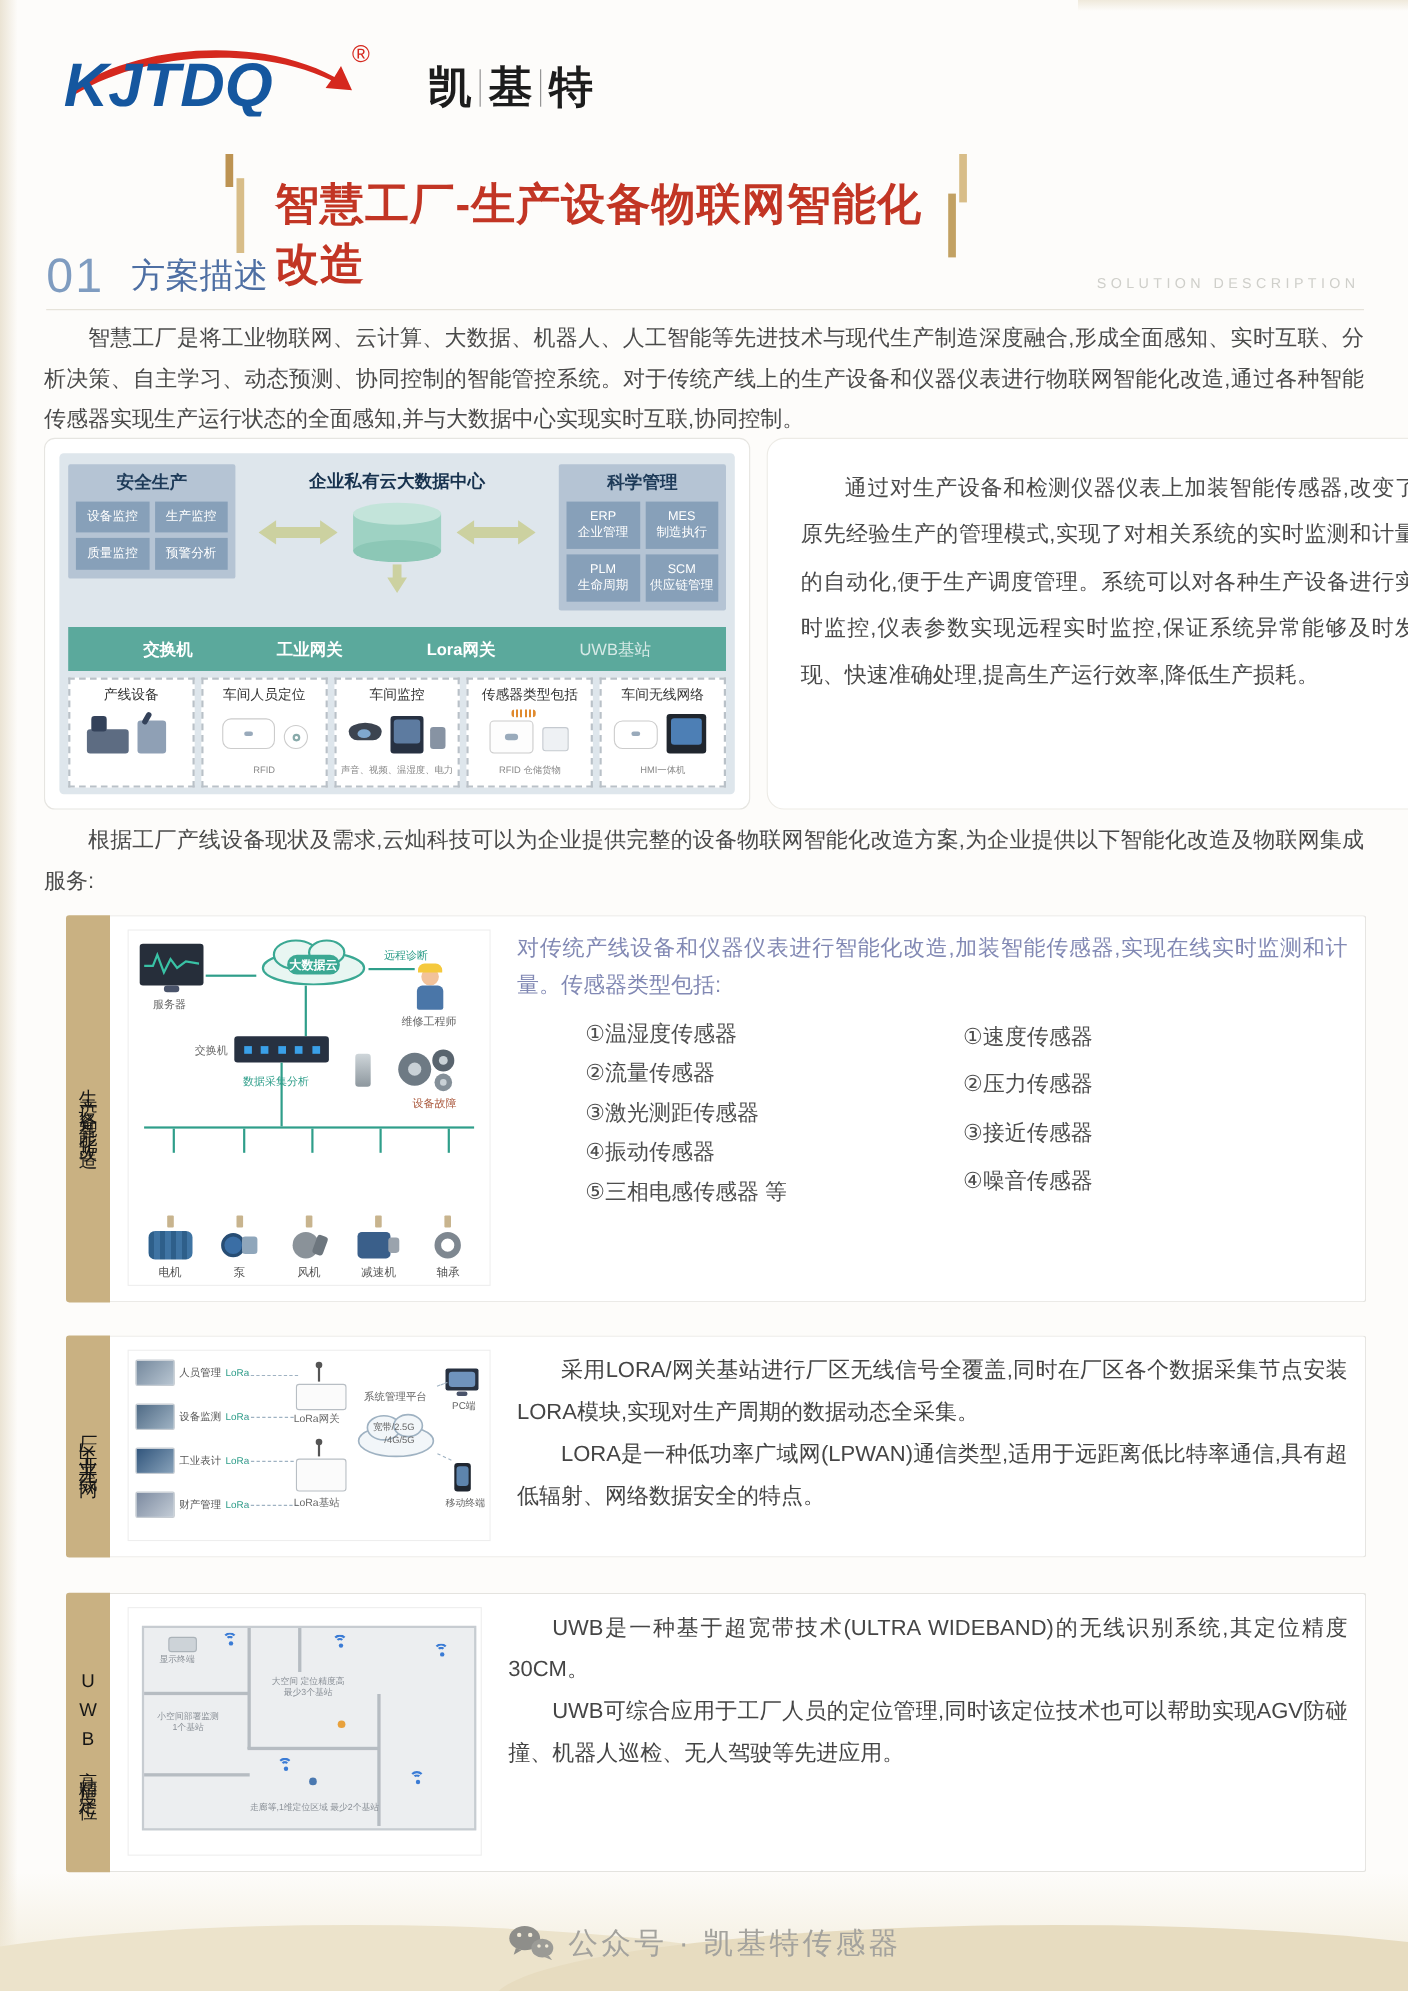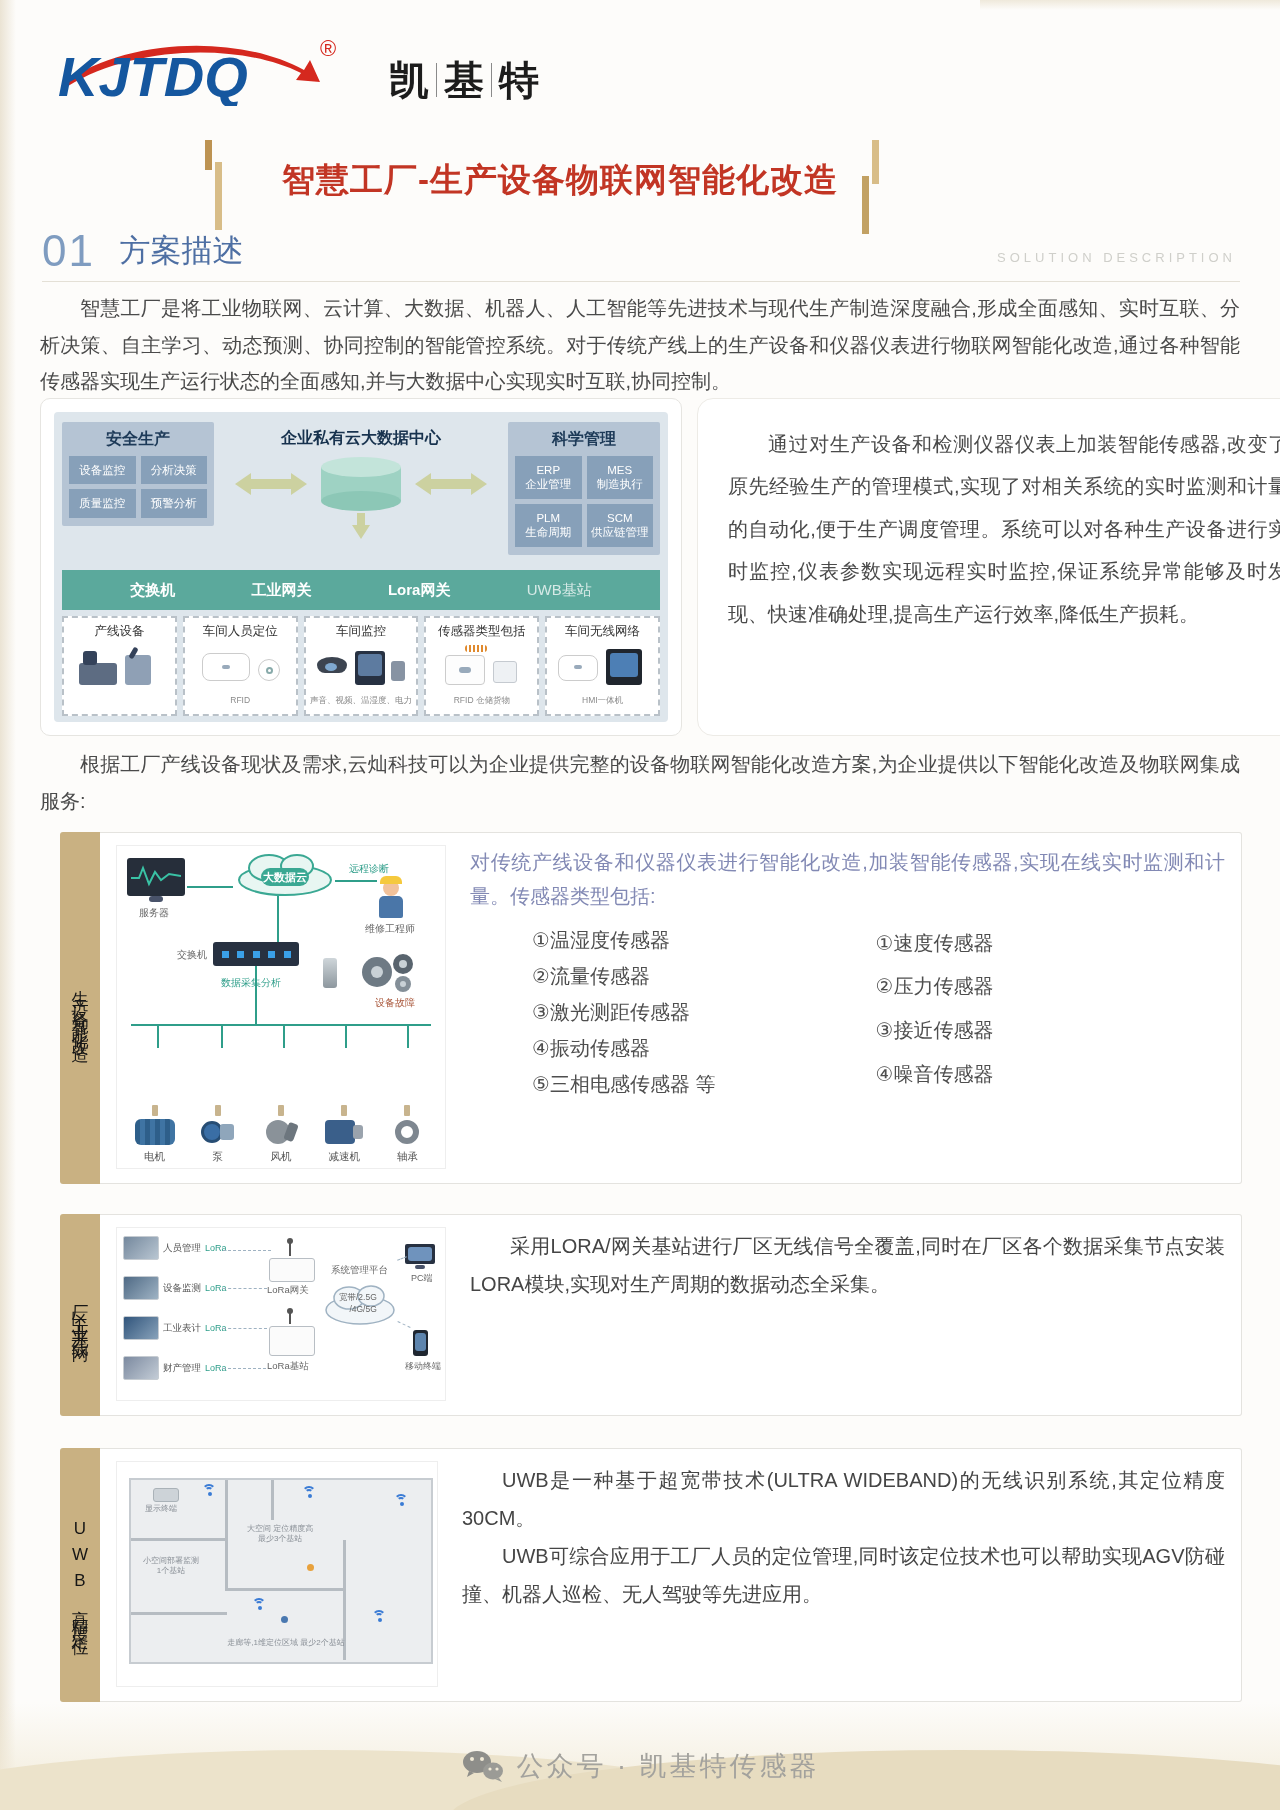--- a/index.html
+++ b/index.html
@@ -7,21 +7,21 @@
 .page{position:relative;width:1280px;height:1810px;background:#fdfcfa;overflow:hidden}
 .edge-l{position:absolute;left:0;top:0;bottom:0;width:16px;background:linear-gradient(90deg,#e6ddca,rgba(255,255,255,0));opacity:.8}
 .edge-t{position:absolute;right:0;top:0;width:300px;height:10px;background:linear-gradient(180deg,#efe9db,rgba(255,255,255,0))}
 
 .logo{position:absolute;left:58px;top:30px;display:flex;align-items:flex-end}
 .logo-cjk{display:flex;align-items:center;margin-left:14px;padding-bottom:6px}
 .logo-cjk span{font-size:40px;font-weight:bold;color:#1c1c1c;padding:0 7px;line-height:1}
 .logo-cjk .sep{width:1px;height:34px;background:#8a8a8a;padding:0}
 
 .title-row{position:absolute;left:0;top:140px;width:100%;height:92px}
-.main-title{position:absolute;left:250px;top:18px;width:620px;text-align:center;font-size:33px;font-weight:bold;color:#c23524;letter-spacing:1px}
+.main-title{position:absolute;left:250px;top:18px;width:620px;text-align:left;font-size:40px;font-weight:bold;color:#c23524;letter-spacing:1px}
 .gbar{position:absolute;background:#cfa968}
 .gb1{left:205px;top:0;width:7px;height:30px;background:#bd9352}
 .gb2{left:215px;top:22px;width:7px;height:68px;background:#d8bd88}
 .gb3{left:872px;top:0;width:7px;height:44px;background:#d8bd88}
 .gb4{left:862px;top:36px;width:7px;height:58px;background:#c2a163}
 
 .sec-head{position:absolute;left:42px;top:226px;width:1198px;height:56px;border-bottom:1px solid #e4e0d6}
 .sec-no{font-size:44px;color:#7f9cc0;font-weight:normal;letter-spacing:2px;vertical-align:middle}
 .sec-ti{font-size:31px;color:#4e6fa3;margin-left:20px;vertical-align:middle}
 .sec-en{position:absolute;right:4px;top:24px;font-size:13px;color:#cfcfca;letter-spacing:4px}
@@ -149,21 +149,21 @@
 
   <p class="para p1">智慧工厂是将工业物联网、云计算、大数据、机器人、人工智能等先进技术与现代生产制造深度融合,形成全面感知、实时互联、分析决策、自主学习、动态预测、协同控制的智能管控系统。对于传统产线上的生产设备和仪器仪表进行物联网智能化改造,通过各种智能传感器实现生产运行状态的全面感知,并与大数据中心实现实时互联,协同控制。</p>
 
   <div class="card arch">
     <div class="arch-in">
       <div class="top-row">
         <div class="grp">
           <h4>安全生产</h4>
           <div class="cells">
               <div class="cell">设备监控</div>
-              <div class="cell">分析决策</div>
+              <div class="cell">生产监控</div>
               <div class="cell">质量监控</div>
               <div class="cell">预警分析</div>
             </div>
         </div>
         <div class="centerc">
           <h4>企业私有云大数据中心</h4>
           <div class="cyl-row">
             <svg width="72" height="26">
                 <polygon points="0,13 16,2 16,8 56,8 56,2 72,13 56,24 56,18 16,18 16,24" fill="#ccd1a0"></polygon>
               </svg>
@@ -426,20 +426,21 @@
         <div class="mrect" style="left:298px;top:37px;width:10px;height:4px;background:#49536a"></div>
         <div class="lab" style="left:294px;top:44px;font-size:9px">PC端</div>
         <div class="mrect" style="left:296px;top:102px;width:15px;height:26px;background:#1f2630;border-radius:3px"></div>
         <div class="mrect" style="left:298px;top:105px;width:11px;height:18px;background:#5d84ad"></div>
         <div class="lab" style="left:288px;top:132px;font-size:9px">移动终端</div>
         <div class="dash" style="left:280px;top:30px;width:10px;transform:rotate(-20deg)"></div>
         <div class="dash" style="left:280px;top:96px;width:14px;transform:rotate(25deg)"></div>
       </div>
       <div class="svc-txt">
         <p>采用LORA/网关基站进行厂区无线信号全覆盖,同时在厂区各个数据采集节点安装LORA模块,实现对生产周期的数据动态全采集。</p>
+        <p>LORA是一种低功率广域网(LPWAN)通信类型,适用于远距离低比特率通信,具有超低辐射、网络数据安全的特点。</p>
       </div>
     </div>
   </div>
 
   <div class="svc s3">
     <div class="tab">
         <span>UWB高精度定位</span>
       </div>
     <div class="body">
       <div class="illus i3">

